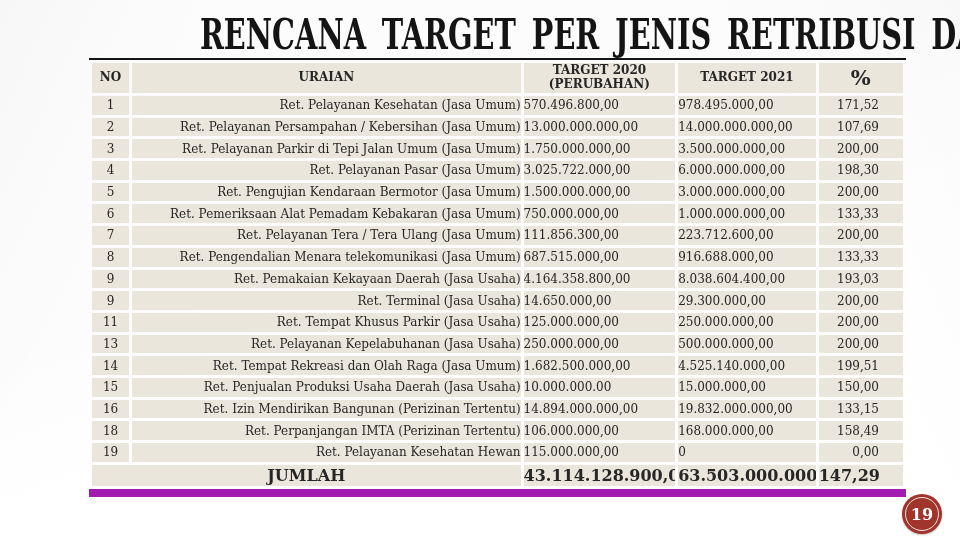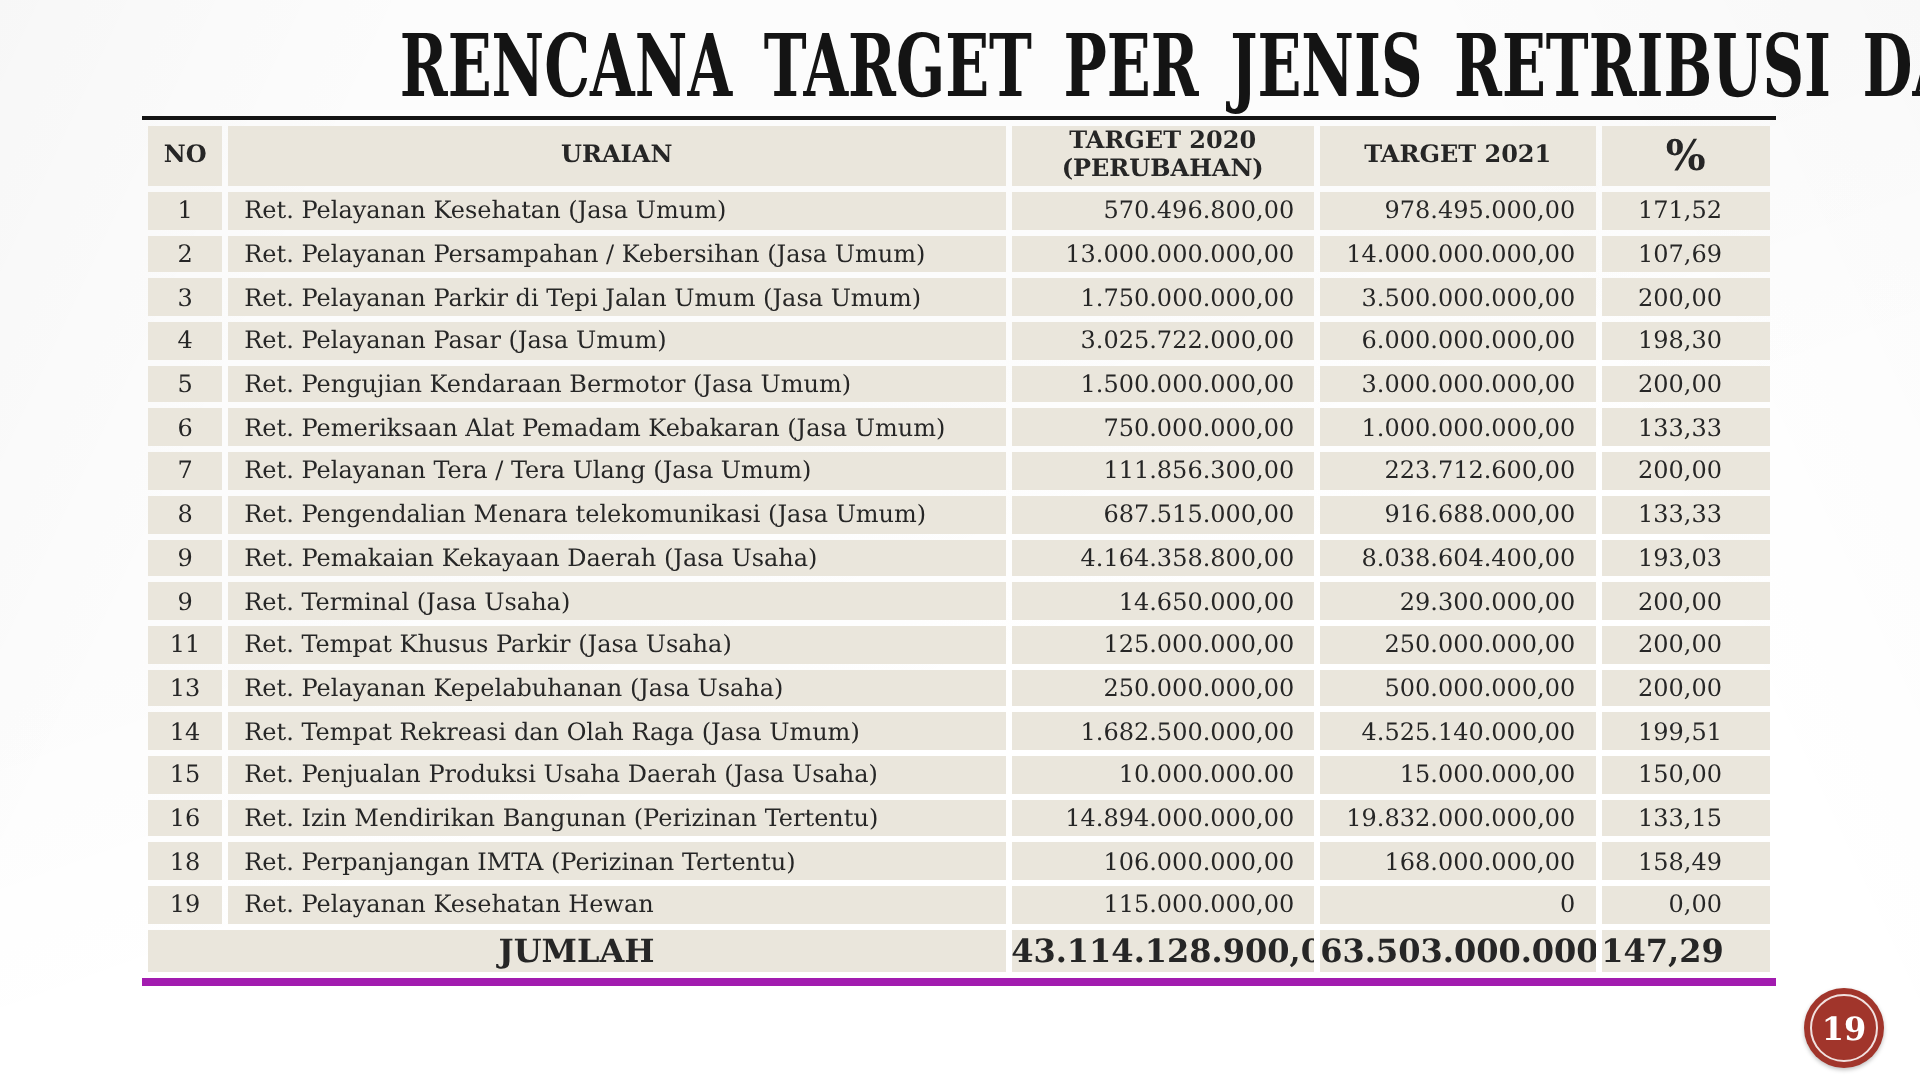--- a/index.html
+++ b/index.html
@@ -25,23 +25,23 @@
     font-weight: 700;
     font-size: 40px;
     color: #141414;
     white-space: nowrap;
     transform: scaleX(0.72) scaleY(1.08);
     transform-origin: center top;
     word-spacing: 8px;
     letter-spacing: 0px;
   }
   .table-wrap {
-    position: absolute; left: 71px; top: 58px; width: 817px;
+    position: absolute; left: 89px; top: 58px; width: 817px;
     border-top: 2px solid #141414;
-    border-bottom: 4px solid #a21caf;
+    border-bottom: 8px solid #a21caf;
   }
   table {
     width: 100%;
     border-collapse: separate;
     border-spacing: 3px;
     table-layout: fixed;
   }
   col.c-no   { width: 37px; }
   col.c-ur   { width: 387px; }
   col.c-t20  { width: 151px; }
@@ -59,22 +59,22 @@
     height: 30px;
     font-weight: 700;
     text-align: center;
     vertical-align: middle;
     font-size: 12px;
     line-height: 1.15;
   }
   thead th.pct-head { font-size: 21px; }
   tbody td { height: 18.7px; vertical-align: middle; }
   td.c-no  { text-align: center; }
-  td.c-ur  { text-align: left; padding-left: 8px; }
-  td.c-num { text-align: right; padding-right: 10px; }
+  td.c-ur  { text-align: right; padding-left: 8px; }
+  td.c-num { text-align: left; padding-right: 10px; }
   td.c-pct { text-align: right; padding-right: 24px; margin-left: 32px; }
   tfoot td { height: 21px; font-weight: 700; vertical-align: middle; font-size: 16px; }
   tfoot td.total-label { text-align: center; }
   .badge {
     position: absolute; left: 902px; top: 494px;
     width: 40px; height: 40px; border-radius: 50%;
     display: flex; align-items: center; justify-content: center;
     color: #ffffff; font-weight: 700; font-size: 16px;
     font-family: "DejaVu Serif", serif;
     box-shadow: 0 1px 2px rgba(0,0,0,0.25);

